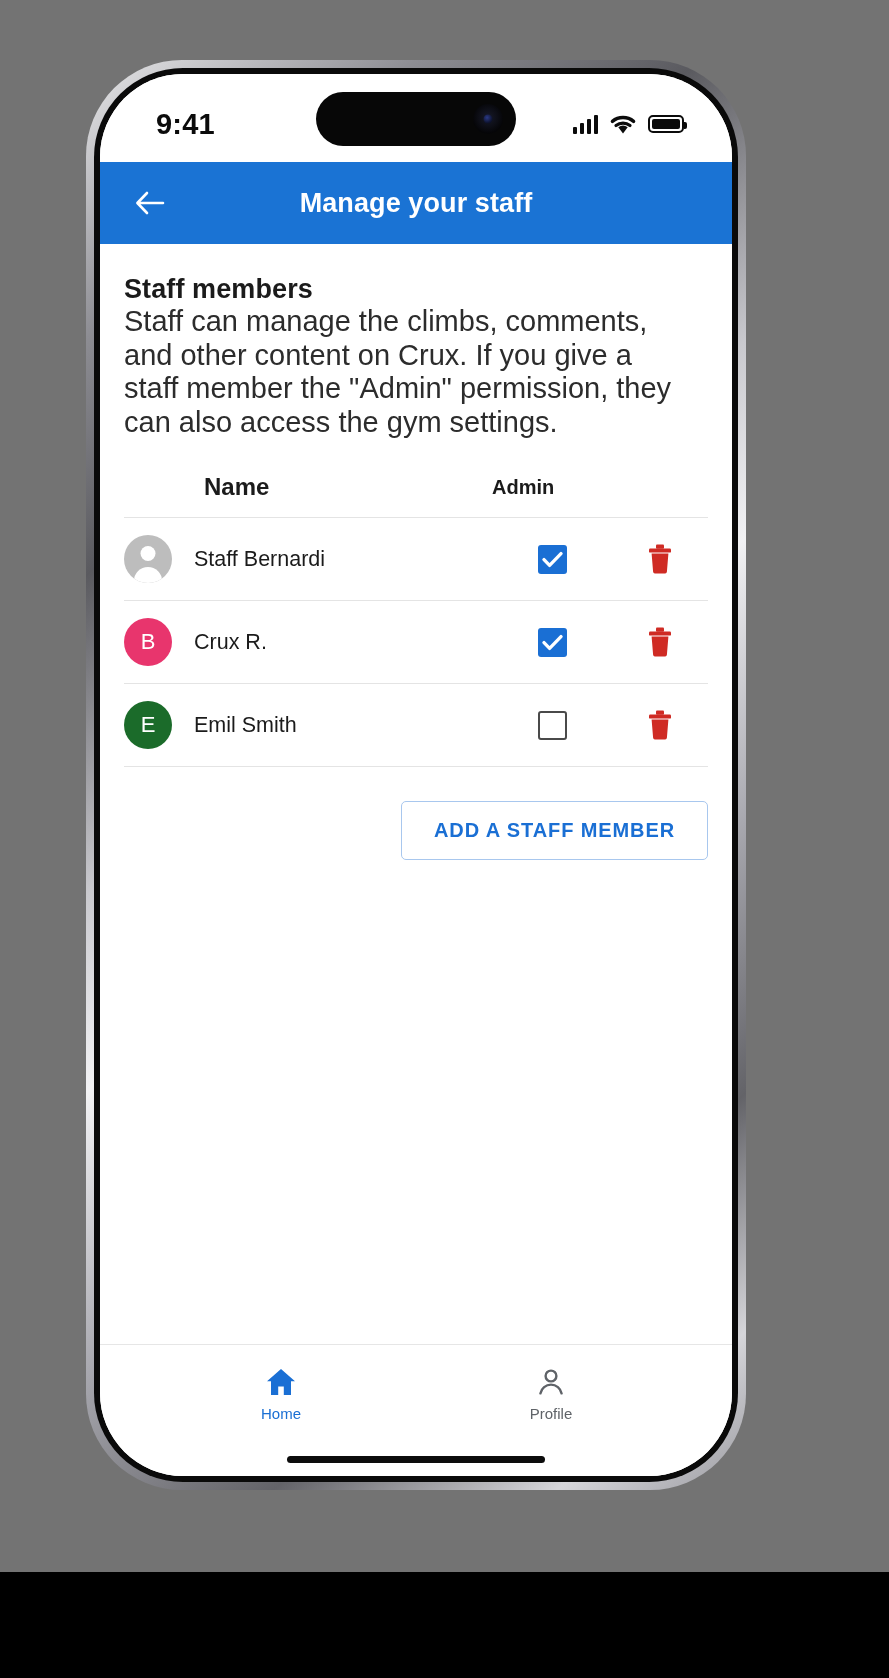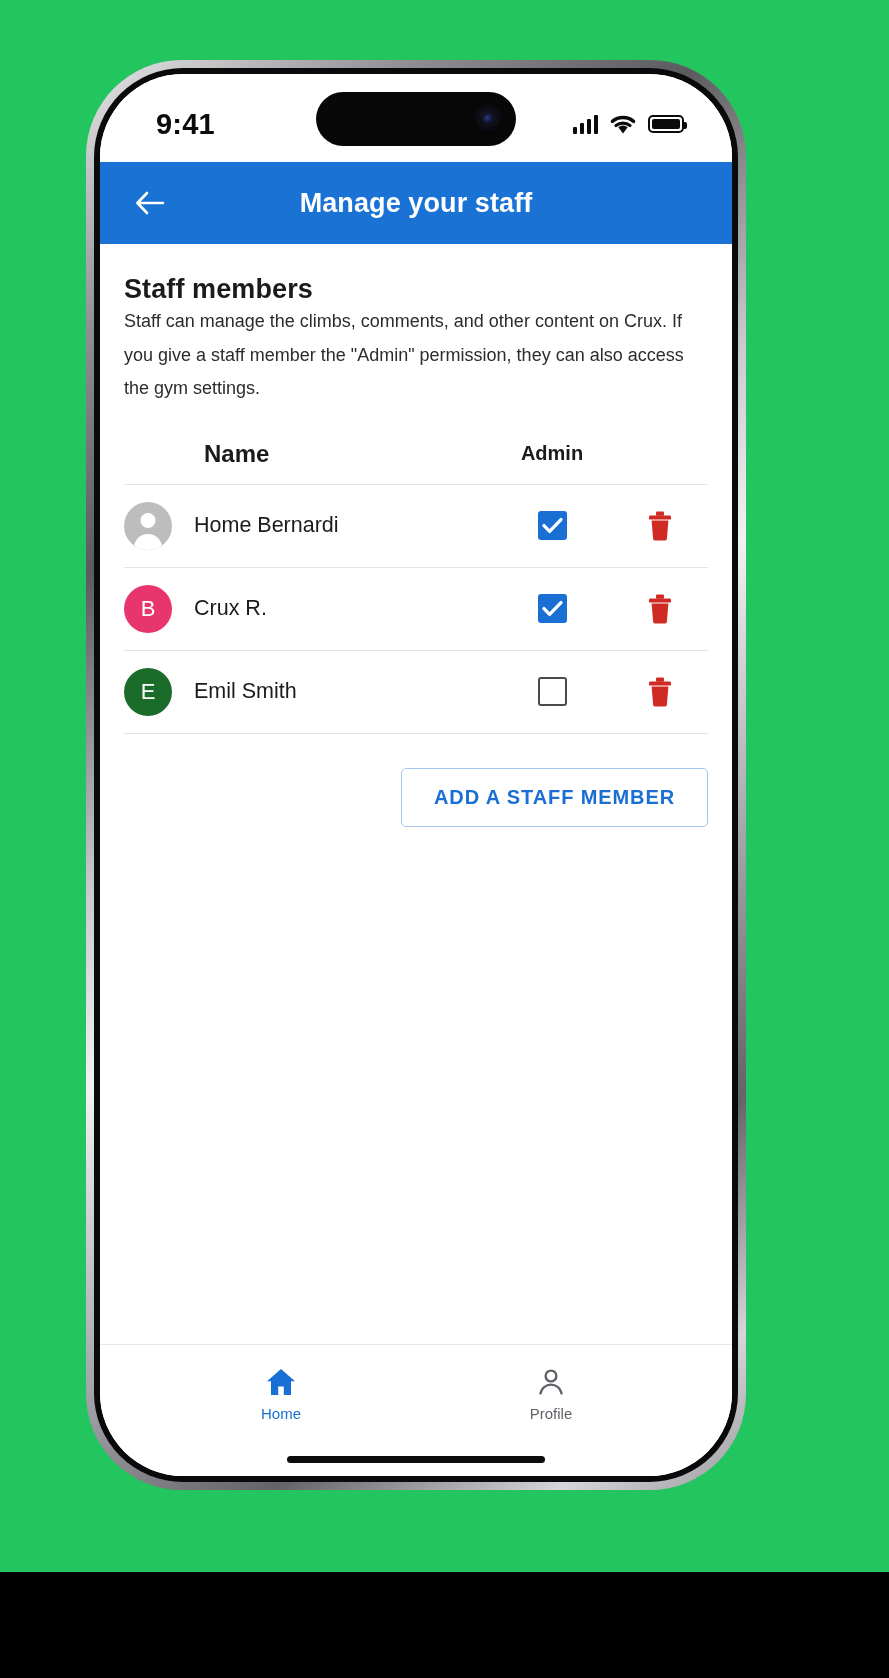--- a/index.html
+++ b/index.html
@@ -10,21 +10,21 @@
     background: #000000;
     font-family: "Liberation Sans", sans-serif;
     overflow: hidden;
   }
 
   
   .stage {
     position: relative;
     width: 889px;
     height: 1572px;
-    background: #22c55e;
+    background: #737373;
   }
 
   .phone-outer {
     position: absolute;
     left: 86px;
     top: 60px;
     width: 660px;
     height: 1430px;
     border-radius: 96px;
     background: linear-gradient(140deg,#e8e8ea 0%,#8d8d93 14%,#5a5a5f 26%,#c9c9ce 42%,#f2f2f4 52%,#a9a9b0 66%,#636368 80%,#d6d6da 92%,#9a9aa0 100%);
@@ -168,21 +168,21 @@
     overflow: hidden;
   }
 
   .section-title {
     font-size: 27px;
     font-weight: 700;
     color: #1b1b1b;
     letter-spacing: 0.1px;
   }
   .section-desc {
-    font-size: 18px;
+    font-size: 29px;
     line-height: 33.5px;
     color: #2c2c2c;
     max-width: 565px;
   }
 
   
   .table { margin-top: 34px; }
 
   .thead {
     display: flex;
@@ -192,21 +192,21 @@
   }
   .th-name {
     flex: 1 1 auto;
     padding-left: 80px;
     font-size: 24px;
     font-weight: 700;
     color: #1b1b1b;
   }
   .th-admin {
     flex: 0 0 120px;
-    text-align: center;
+    text-align: left;
     font-size: 20px;
     font-weight: 700;
     color: #1b1b1b;
   }
   .th-spacer { flex: 0 0 96px; }
 
   .trow {
     display: flex;
     align-items: center;
     height: 83px;
@@ -388,21 +388,21 @@
 
             <div class="thead">
               <div class="th-name">Name</div>
               <div class="th-admin">Admin</div>
               <div class="th-spacer"></div>
             </div>
 
             <div class="trow">
               <div class="cell-name">
                 <div class="avatar placeholder"></div>
-                <div class="member-name">Home Bernardi</div>
+                <div class="member-name">Staff Bernardi</div>
               </div>
               <div class="cell-admin">
                 <div class="checkbox on">
                   <svg width="21" height="17" viewBox="0 0 21 17">
                     <path d="M2 8.6 L7.6 14.4 L19 2.6" stroke="#ffffff" stroke-width="3.3" fill="none" stroke-linecap="round" stroke-linejoin="round"></path>
                   </svg>
                 </div>
               </div>
               <div class="cell-delete">
                 <svg width="26" height="30" viewBox="0 0 26 30">

